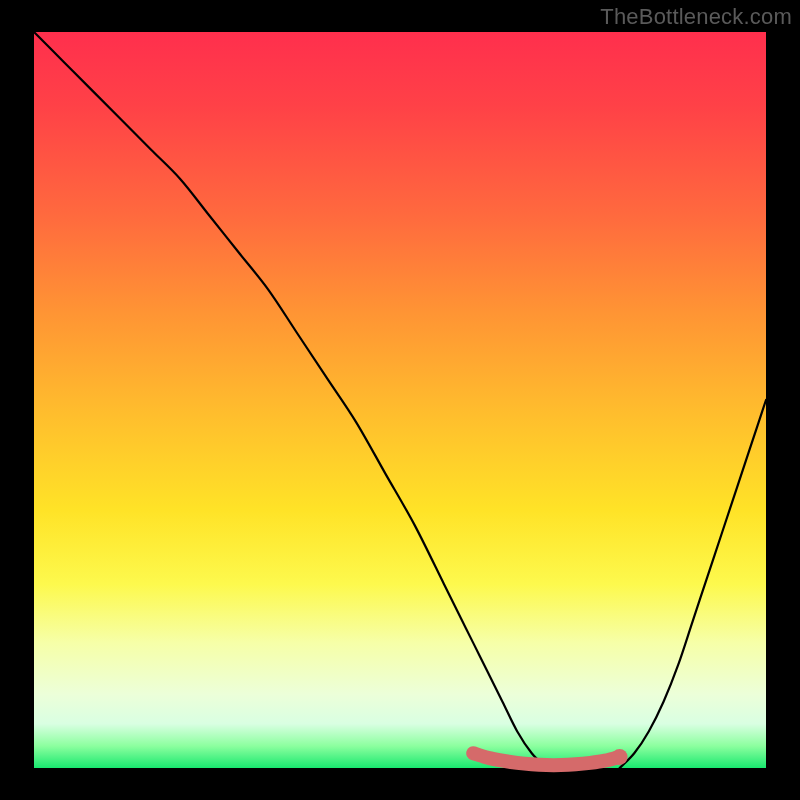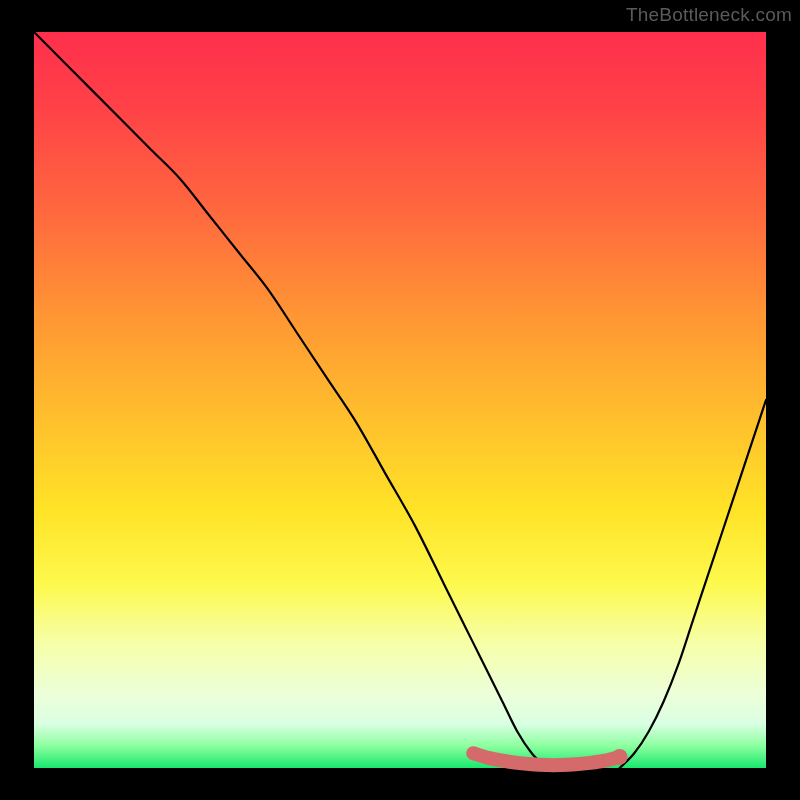--- a/index.html
+++ b/index.html
@@ -15,21 +15,21 @@
     position: relative;
     width: 800px;
     height: 800px;
     background: #000;
   }
   .watermark {
     position: absolute;
     top: 4px;
     right: 8px;
     color: #5a5a5a;
-    font-size: 19px;
+    font-size: 22px;
     font-weight: 500;
     letter-spacing: 0.2px;
     z-index: 10;
   }
   .plot-area {
     position: absolute;
     left: 34px;
     top: 32px;
     width: 732px;
     height: 736px;

